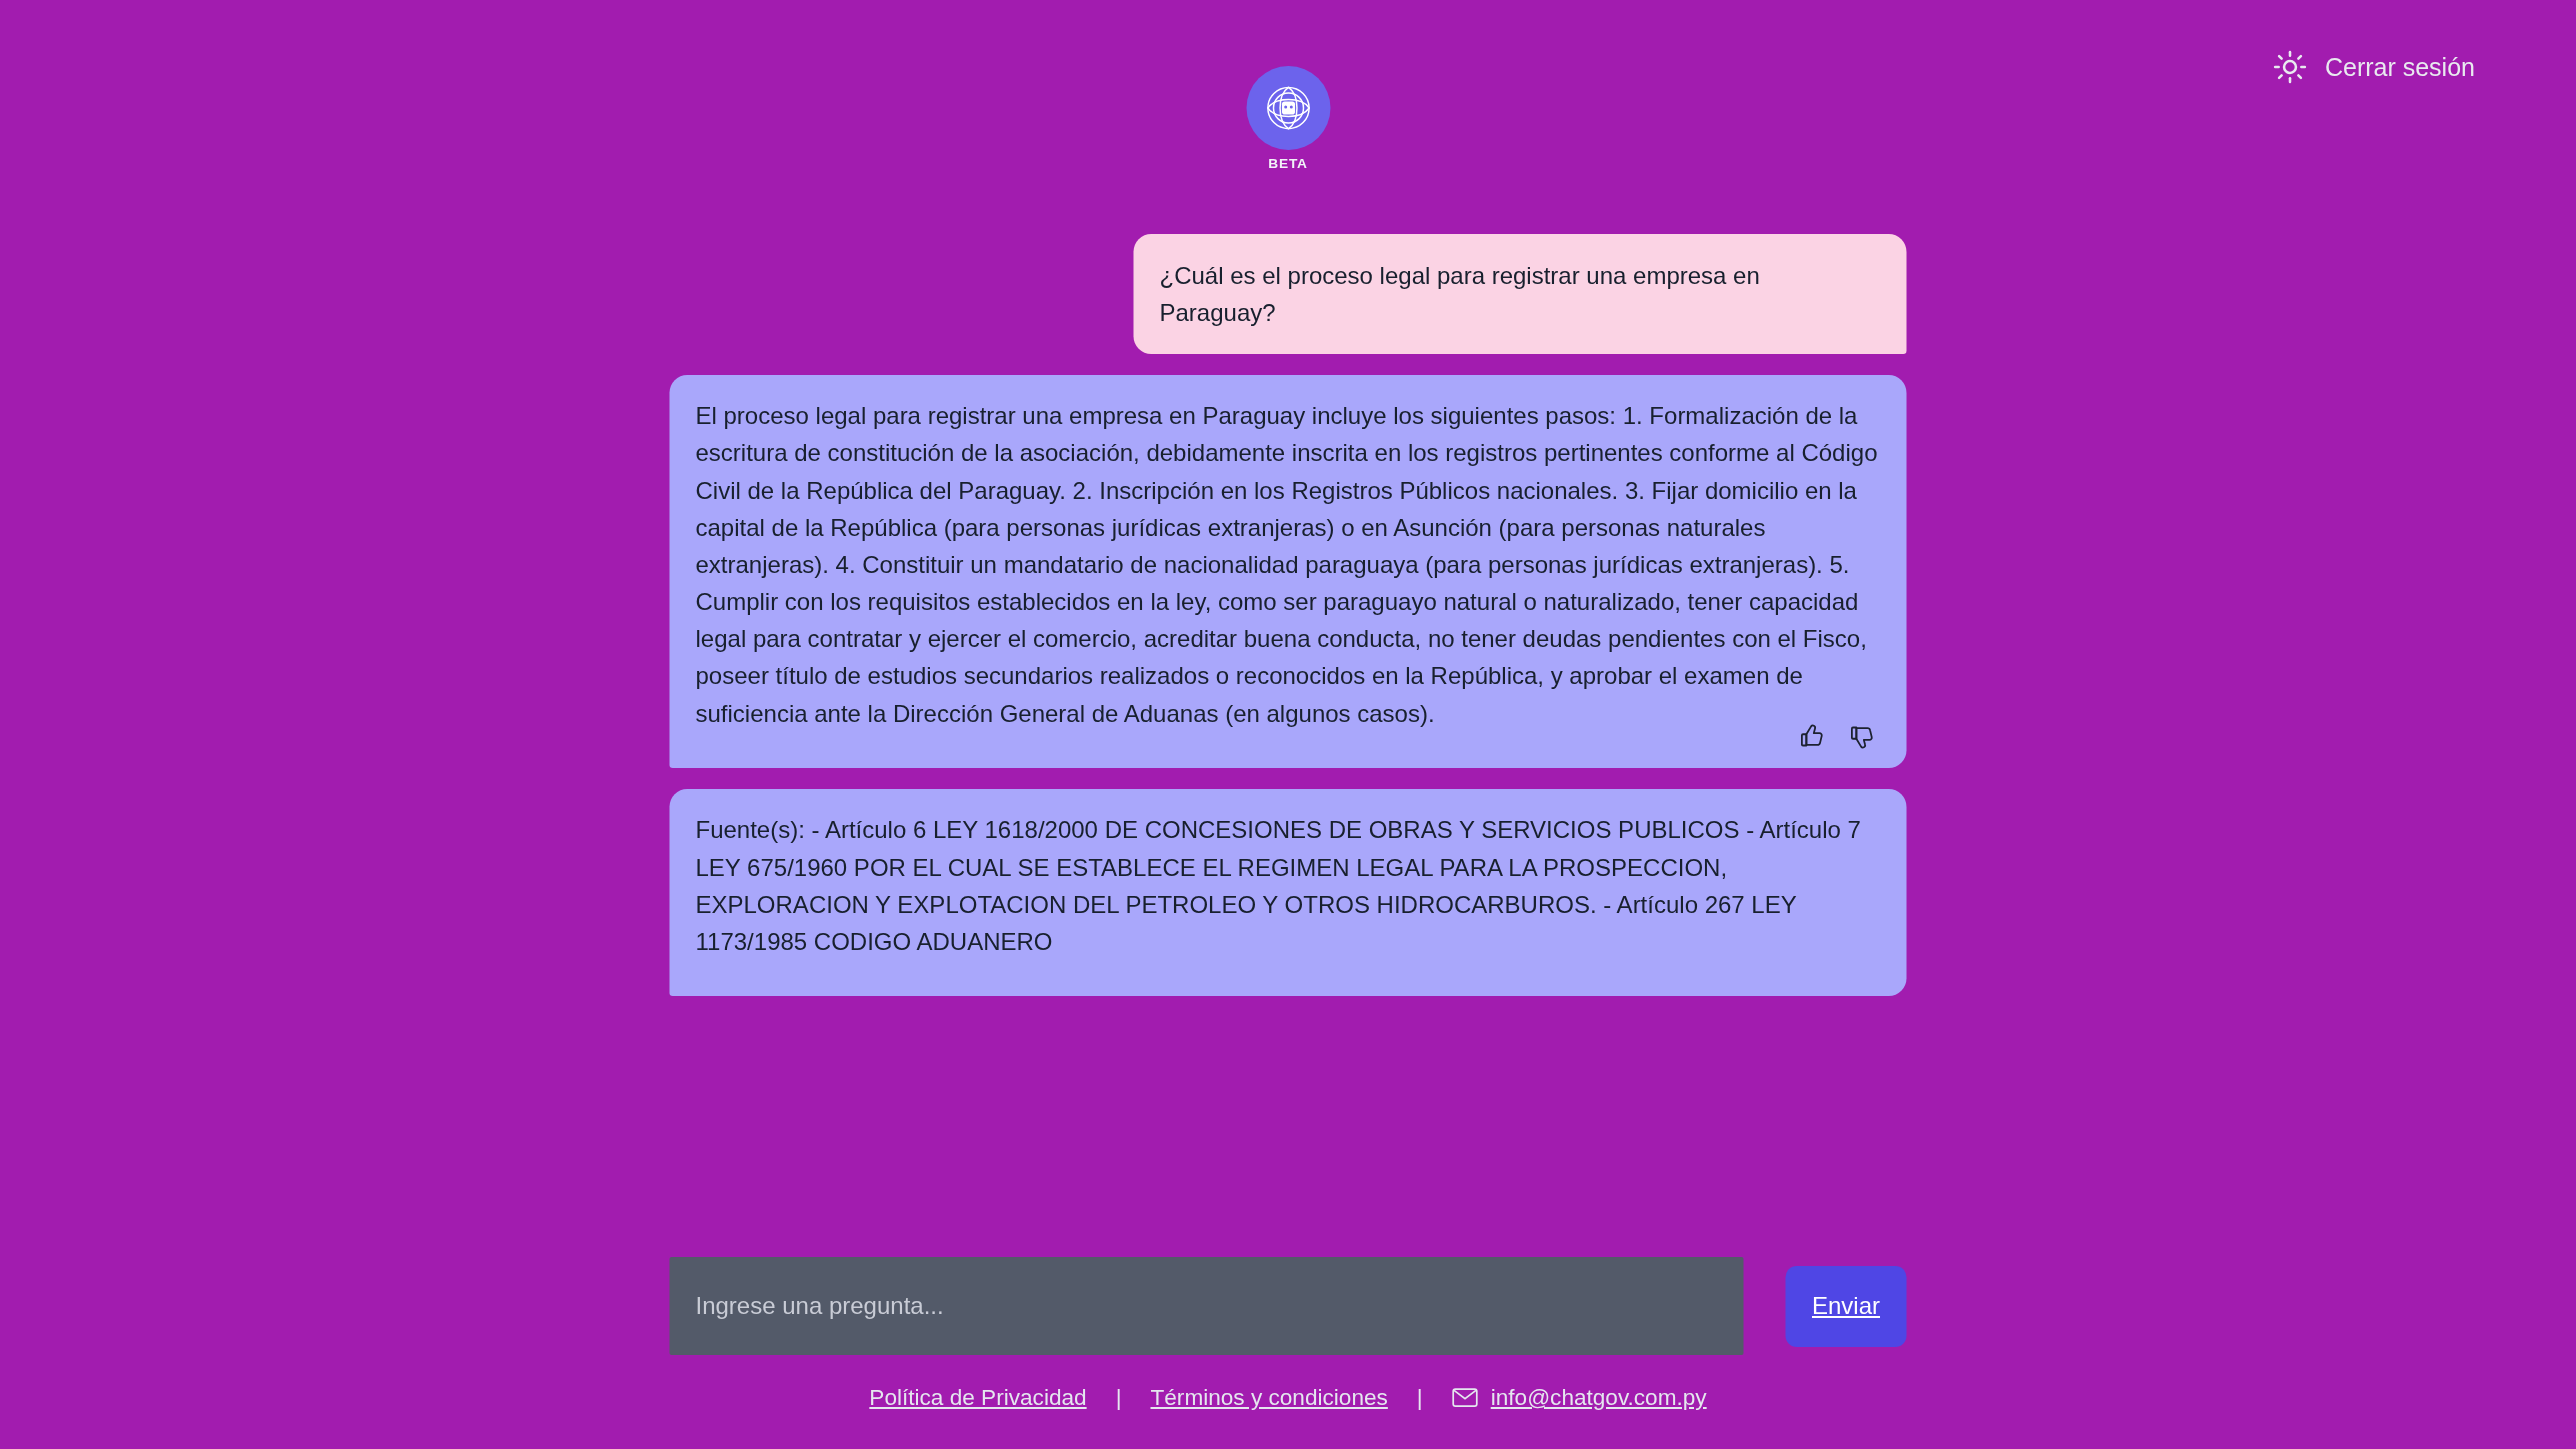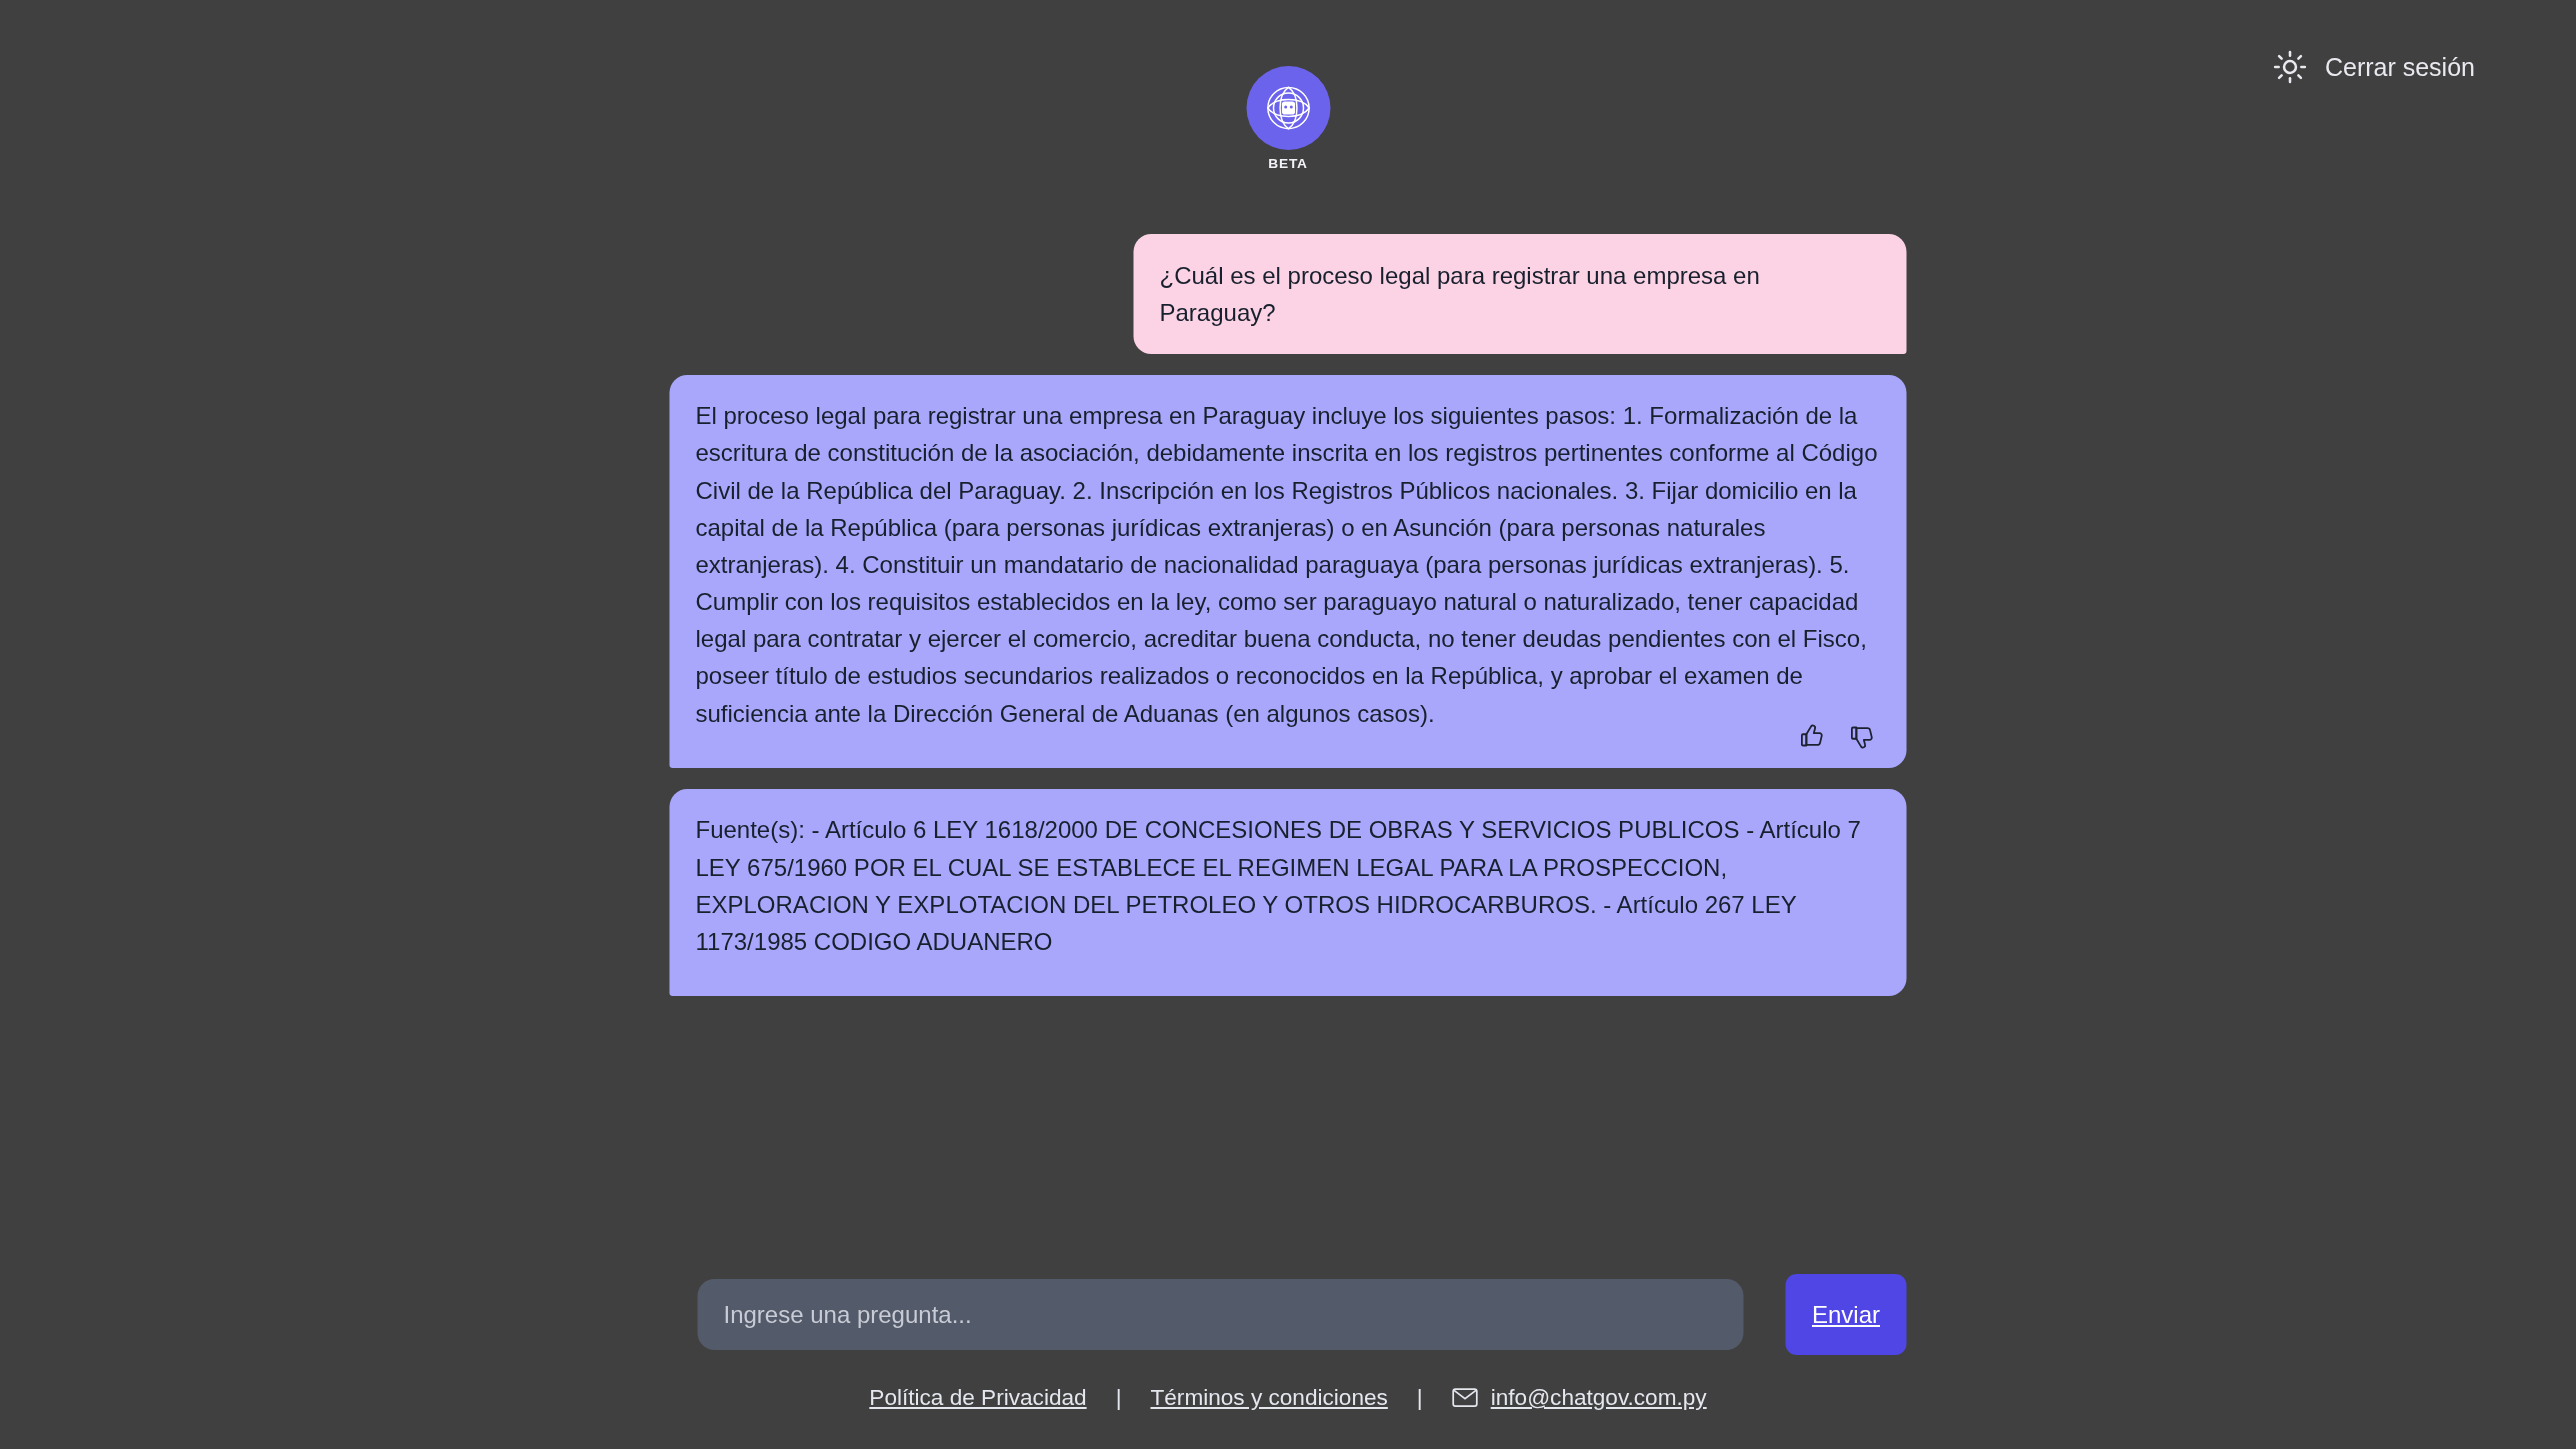--- a/index.html
+++ b/index.html
@@ -9,21 +9,21 @@
     width: 2576px;
     height: 1450px;
     background: #1e2433;
     font-family: "Liberation Sans", sans-serif;
     overflow: hidden;
   }
   .app {
     position: relative;
     width: 2576px;
     height: 1450px;
-    background: #404040;
+    background: #a21caf;
   }
 
   
   .topbar {
     position: absolute;
     top: 0; left: 0; right: 0;
     height: 161px;
   }
   .logout {
     position: absolute;
@@ -120,30 +120,29 @@
     bottom: 95px;
     left: 50%;
     transform: translateX(-50%);
     width: 1237px;
     display: flex;
     align-items: center;
     gap: 42px;
   }
   .question-input {
     flex: 1;
-    height: 71px;
+    height: 98px;
     background: #535a69;
     border: none;
-    border-radius: 17px;
+    border-radius: 2px;
     padding: 0 26px;
     font-size: 24px;
     color: #e8eaf1;
     font-family: "Liberation Sans", sans-serif;
     outline: none;
-    margin-left: 28px;
   }
   .question-input::placeholder { color: #c9ccd6; }
   .send-btn {
     width: 121px;
     height: 81px;
     background: #4f46e5;
     color: #ffffff;
     border: none;
     border-radius: 11.3px;
     font-size: 24px;

